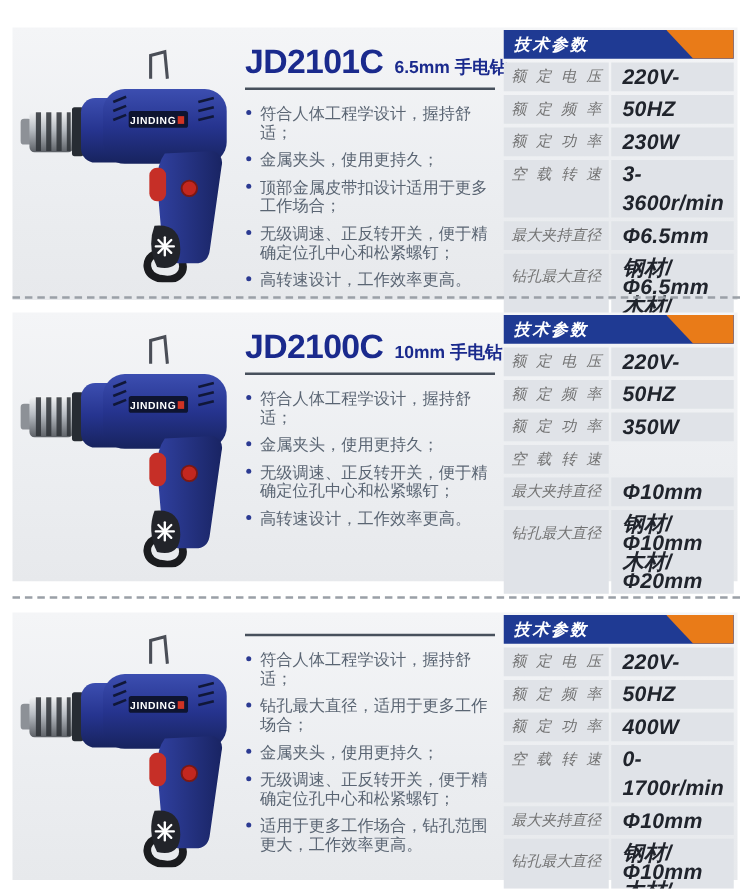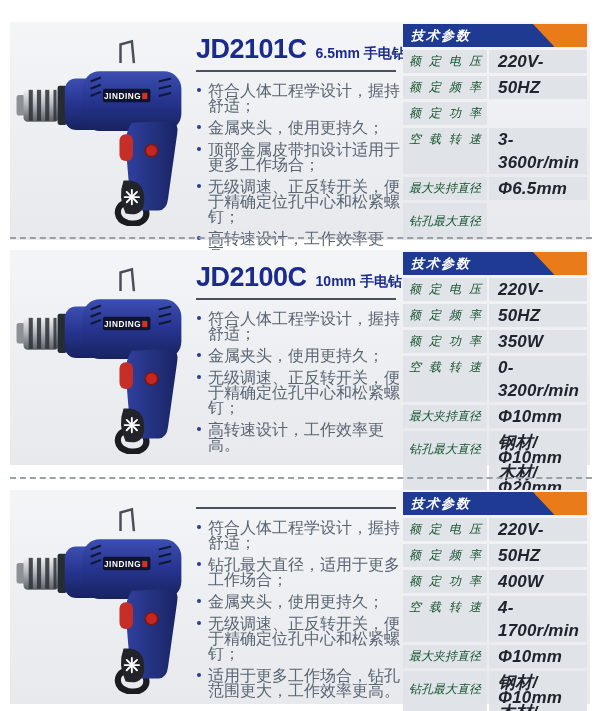--- a/index.html
+++ b/index.html
@@ -23,21 +23,21 @@
   .title-row{white-space:nowrap;}
   .model{
     font-size:27px;font-weight:bold;color:#1a2a8d;letter-spacing:-0.5px;
   }
   .subtitle{
     font-size:14px;font-weight:bold;color:#1a2a8d;margin-left:9px;
   }
   .rule{border-bottom:2px solid #47505c;margin-top:5px;width:200px;}
   ul.features{list-style:none;margin:11px 0 0 0;padding:0;}
   ul.features li{
-    display:flex;margin:0 0 7px 0;font-size:16px;line-height:15px;color:#5a6573;
+    display:flex;margin:0 0 7px 0;font-size:13px;line-height:15px;color:#5a6573;
   }
   ul.features .dot{
     flex:none;width:4px;height:4px;border-radius:50%;background:#2b3a92;
     margin:5px 7px 0 1px;
   }
   
   .spec{
     position:absolute;left:393px;top:2px;bottom:0;width:184px;
     display:flex;flex-direction:column;font-style:italic;
   }
@@ -46,21 +46,21 @@
     color:#ffffff;font-size:13px;font-weight:bold;letter-spacing:2px;
     padding-left:8px;flex:none;
   }
   .spec-head .orange{
     position:absolute;right:0;top:0;bottom:0;width:54px;background:#e97b18;
     clip-path:polygon(0 0,100% 0,100% 100%,40% 100%);
   }
   .spec-row{display:flex;gap:2px;margin-top:3px;flex:none;}
   .spec-row .cell{background:#e0e3e8;}
   .cell.label{
-    width:84px;flex:none;font-size:12px;color:#14532d;padding:0 6px;
+    width:84px;flex:none;font-size:12px;color:#737373;padding:0 6px;
     line-height:23px;text-align:justify;text-align-last:justify;
     box-sizing:border-box;
   }
   .cell.value{
     flex:1;font-size:17px;font-weight:bold;color:#20242c;
     padding:0 0 0 9px;line-height:23px;letter-spacing:0.2px;
   }
   .spec-row.tall .cell.label{line-height:37px;}
   .spec-row.tall .cell.value{line-height:15px;padding-top:4px;padding-bottom:3px;}
   .spec-fill{display:flex;gap:2px;margin-top:3px;flex:1;}
@@ -180,31 +180,36 @@
       <div class="spec-row">
         <div class="cell label">额定电压</div>
         <div class="cell value">220V-</div>
       </div>
       <div class="spec-row">
         <div class="cell label">额定频率</div>
         <div class="cell value">50HZ</div>
       </div>
       <div class="spec-row">
         <div class="cell label">额定功率</div>
+        <div class="cell value">230W</div>
       </div>
       <div class="spec-row">
         <div class="cell label">空载转速</div>
         <div class="cell value">3-3600r/min</div>
       </div>
       <div class="spec-row">
         <div class="cell label">最大夹持直径</div>
         <div class="cell value">Φ6.5mm</div>
       </div>
       <div class="spec-row tall">
         <div class="cell label">钻孔最大直径</div>
+        <div class="cell value">
+          <div>钢材/Φ6.5mm</div>
+          <div>木材/Φ9mm</div>
+        </div>
       </div>
       <div class="spec-fill">
         <div class="cell label"></div>
           <div class="cell value"></div>
       </div>
     </div>
   </section>
 
   <div class="dash-sep" style="top:237px;"></div>
 
@@ -250,21 +255,20 @@
       <div class="spec-row">
         <div class="cell label">额定频率</div>
         <div class="cell value">50HZ</div>
       </div>
       <div class="spec-row">
         <div class="cell label">额定功率</div>
         <div class="cell value">350W</div>
       </div>
       <div class="spec-row">
         <div class="cell label">空载转速</div>
-        <div class="cell value">0-3200r/min</div>
       </div>
       <div class="spec-row">
         <div class="cell label">最大夹持直径</div>
         <div class="cell value">Φ10mm</div>
       </div>
       <div class="spec-row tall">
         <div class="cell label">钻孔最大直径</div>
         <div class="cell value">
           <div>钢材/Φ10mm</div>
           <div>木材/Φ20mm</div>
@@ -322,21 +326,21 @@
       <div class="spec-row">
         <div class="cell label">额定频率</div>
         <div class="cell value">50HZ</div>
       </div>
       <div class="spec-row">
         <div class="cell label">额定功率</div>
         <div class="cell value">400W</div>
       </div>
       <div class="spec-row">
         <div class="cell label">空载转速</div>
-        <div class="cell value">4-1700r/min</div>
+        <div class="cell value">0-1700r/min</div>
       </div>
       <div class="spec-row">
         <div class="cell label">最大夹持直径</div>
         <div class="cell value">Φ10mm</div>
       </div>
       <div class="spec-row tall">
         <div class="cell label">钻孔最大直径</div>
         <div class="cell value">
           <div>钢材/Φ10mm</div>
           <div>木材/Φ20mm</div>

